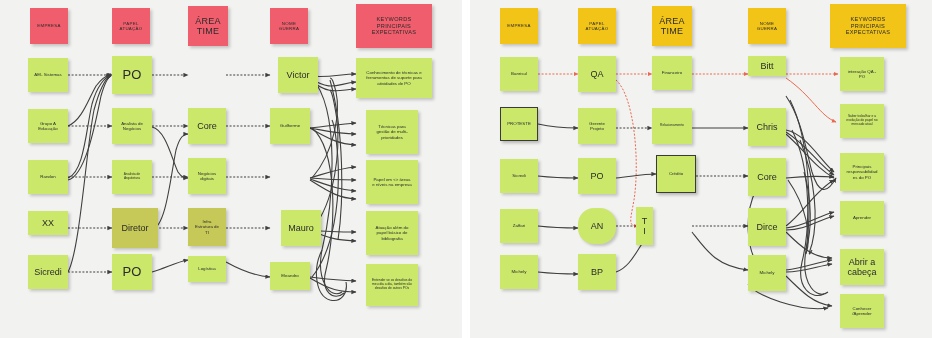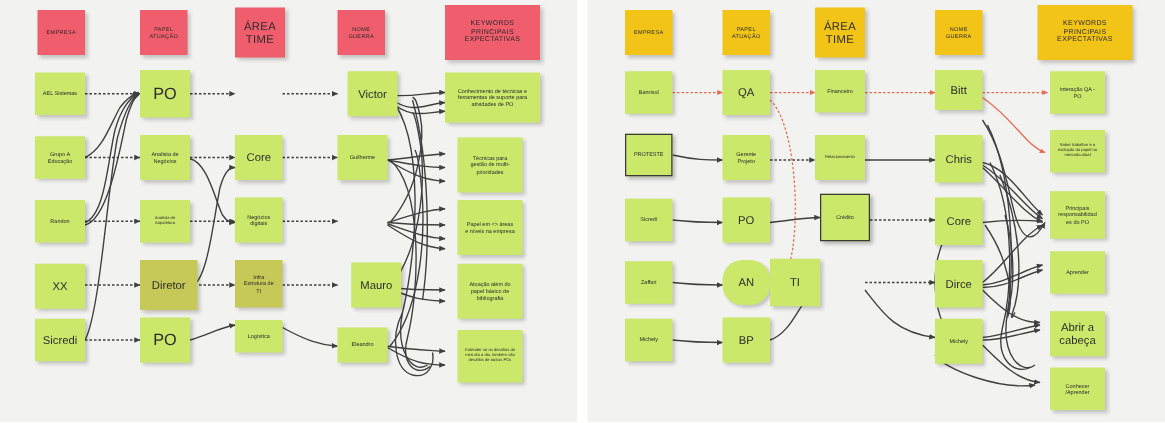--- a/index.html
+++ b/index.html
@@ -112,21 +112,21 @@
 
   <div class="note pink hdr xs" style="left:30px;top:8px;width:38px;height:36px;">EMPRESA</div>
   <div class="note pink hdr xs" style="left:112px;top:8px;width:38px;height:36px;">PAPEL ATUAÇÃO</div>
   <div class="note pink hdr med" style="left:188px;top:6px;width:40px;height:40px;">ÁREA TIME</div>
   <div class="note pink hdr xs" style="left:270px;top:8px;width:38px;height:36px;">NOME GUERRA</div>
   <div class="note pink hdr sm" style="left:356px;top:4px;width:76px;height:44px;">KEYWORDS PRINCIPAIS EXPECTATIVAS</div>
 
   <div class="note green xs" style="left:28px;top:58px;width:40px;height:34px;">AEL Sistemas</div>
   <div class="note green xs" style="left:28px;top:109px;width:40px;height:34px;">Grupo A Educação</div>
   <div class="note green xs" style="left:28px;top:160px;width:40px;height:34px;">Randon</div>
-  <div class="note green med" style="left:28px;top:211px;width:40px;height:36px;">XX</div>
+  <div class="note green med" style="left:28px;top:211px;width:40px;height:24px;">XX</div>
   <div class="note green med" style="left:28px;top:255px;width:40px;height:34px;">Sicredi</div>
 
   <div class="note green big" style="left:112px;top:56px;width:40px;height:38px;">PO</div>
   <div class="note green xs" style="left:112px;top:108px;width:40px;height:36px;">Analista de Negócios</div>
   <div class="note green tiny" style="left:112px;top:160px;width:40px;height:34px;">Analista de Arquitetura</div>
   <div class="note olive med" style="left:112px;top:208px;width:46px;height:40px;">Diretor</div>
   <div class="note green big" style="left:112px;top:254px;width:40px;height:36px;">PO</div>
 
   <div class="note green med" style="left:188px;top:108px;width:38px;height:36px;">Core</div>
   <div class="note green xs" style="left:188px;top:158px;width:38px;height:36px;">Negócios digitais</div>
@@ -205,23 +205,23 @@
 
   <div class="note green med" style="left:578px;top:56px;width:38px;height:36px;">QA</div>
   <div class="note green xs" style="left:578px;top:108px;width:38px;height:36px;">Gerente Projeto</div>
   <div class="note green med" style="left:578px;top:158px;width:38px;height:36px;">PO</div>
   <div class="note green med" style="left:578px;top:208px;width:38px;height:36px;border-radius:16px;">AN</div>
   <div class="note green med" style="left:578px;top:254px;width:38px;height:36px;">BP</div>
 
   <div class="note green xs" style="left:652px;top:56px;width:40px;height:34px;">Financeiro</div>
   <div class="note green tiny" style="left:652px;top:108px;width:40px;height:36px;">Relacionamento</div>
   <div class="note green sel xs" style="left:656px;top:155px;width:40px;height:38px;">Crédito</div>
-  <div class="note green med" style="left:616px;top:207px;width:40px;height:38px;">TI</div>
-
-  <div class="note green med" style="left:748px;top:56px;width:38px;height:32px;">Bitt</div>
+  <div class="note green med" style="left:636px;top:207px;width:17px;height:38px;">TI</div>
+
+  <div class="note green med" style="left:748px;top:56px;width:38px;height:20px;">Bitt</div>
   <div class="note green med" style="left:748px;top:108px;width:38px;height:38px;">Chris</div>
   <div class="note green med" style="left:748px;top:158px;width:38px;height:38px;">Core</div>
   <div class="note green med" style="left:748px;top:208px;width:38px;height:38px;">Dirce</div>
   <div class="note green xs" style="left:748px;top:255px;width:38px;height:36px;">Michely</div>
 
   <div class="note green xs" style="left:840px;top:57px;width:44px;height:34px;">interação QA - PO</div>
   <div class="note green tiny" style="left:840px;top:104px;width:44px;height:34px;">Saber trabalhar e a evolução do papel no mercado atual</div>
   <div class="note green xs" style="left:840px;top:153px;width:44px;height:38px;">Principais responsabilidades do PO</div>
   <div class="note green xs" style="left:840px;top:201px;width:44px;height:34px;">Aprender</div>
   <div class="note green med" style="left:840px;top:249px;width:44px;height:36px;">Abrir a cabeça</div>

